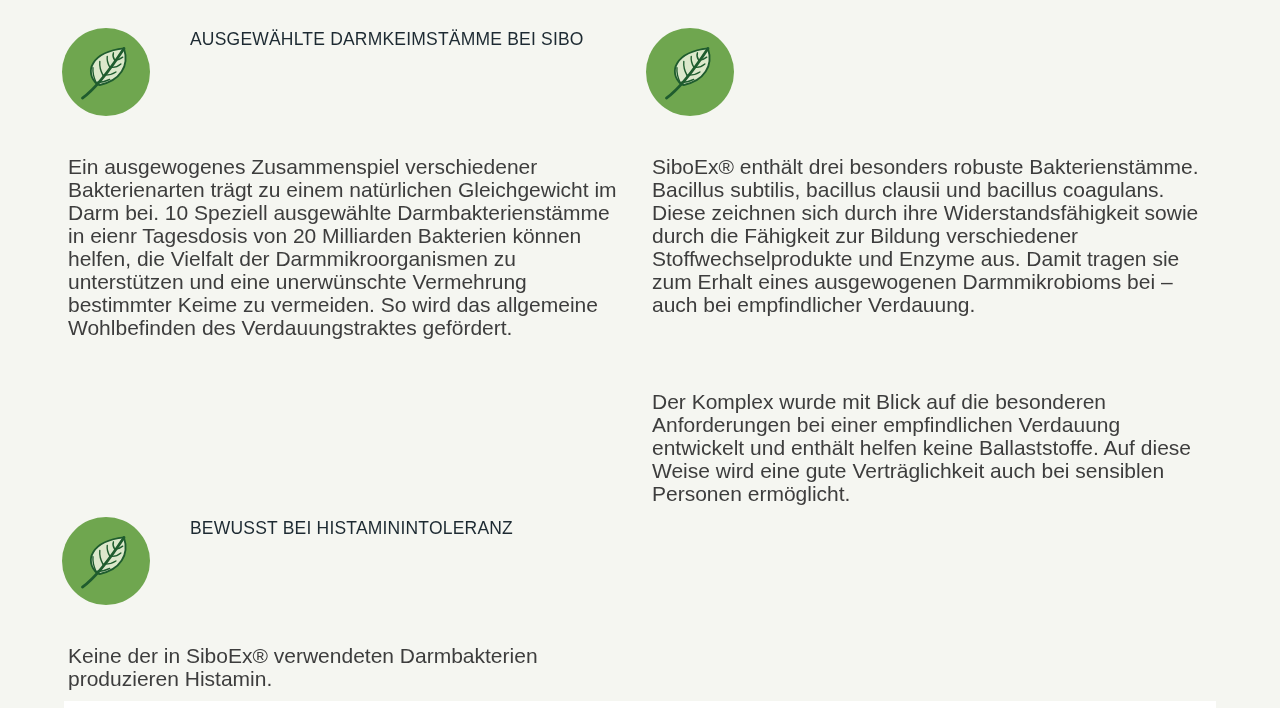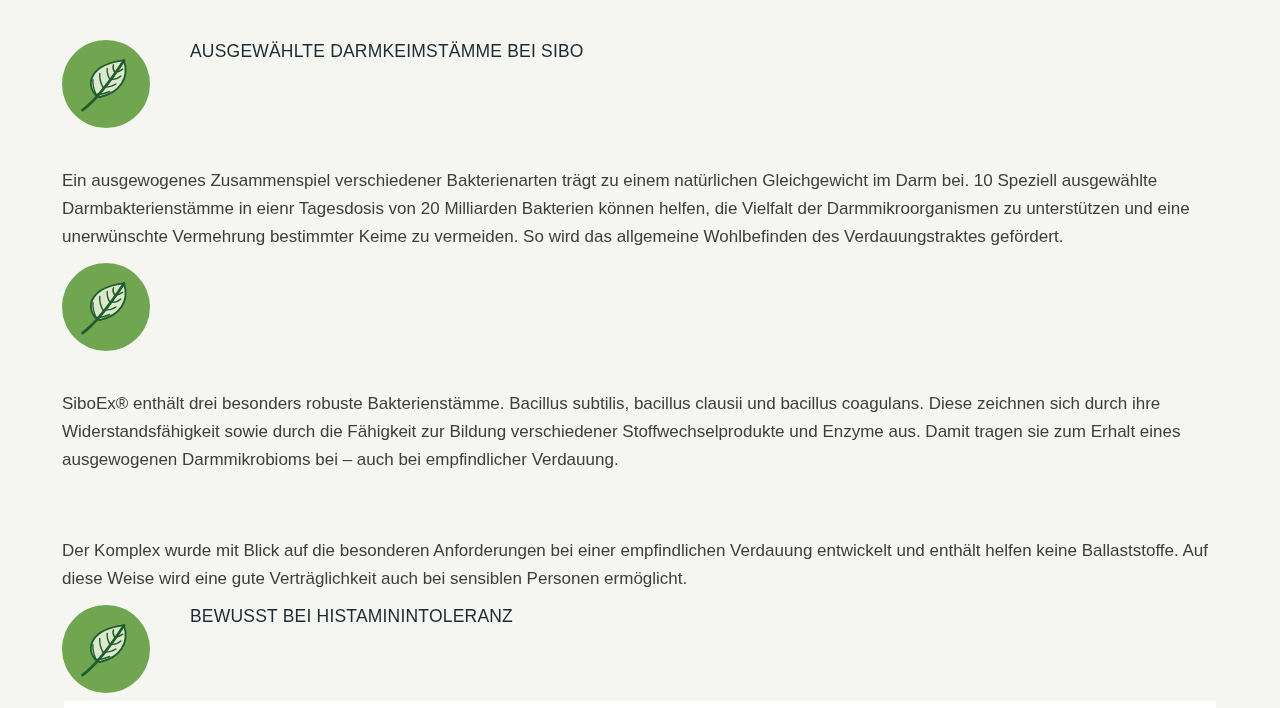--- a/index.html
+++ b/index.html
@@ -13,41 +13,41 @@
   }
   html,body{margin:0;padding:0}
   body{
     width:1280px;height:708px;
     background:var(--page-background);
     font-family:"Liberation Sans",sans-serif;
     overflow:hidden;position:relative;
   }
   .grid{
     width:1156px;margin:0 auto;
-    display:grid;grid-template-columns:repeat(1,1fr);
+    display:grid;grid-template-columns:repeat(2,1fr);
     column-gap:17px;row-gap:57px;
-    padding-top:40px;
+    padding-top:28px;
     gap:12px;
   }
   .feature{min-width:0}
   .feature-head{display:flex;align-items:flex-start;gap:40px;height:88px}
   .icon-circle{
     flex:0 0 88px;width:88px;height:88px;border-radius:50%;
     background:var(--icon-circle);
     display:flex;align-items:center;justify-content:center;
   }
   .icon-circle svg{width:62px;height:62px;display:block}
   .feature-title{
     margin:0;padding-top:1px;
     font-size:17.5px;line-height:21px;font-weight:400;
     letter-spacing:0.2px;color:var(--heading-text);
   }
   .feature-body{
-    margin:39px 0 0;
-    font-size:17px;line-height:28px;
+    margin:39px 6px 0;
+    font-size:21px;line-height:23px;
     color:var(--body-text);
   }
   .feature-body strong{font-weight:400}
   .bottom-strip{
     position:absolute;left:64px;right:64px;bottom:0;height:7px;
     background:var(--bottom-strip);
   }
   .svg-defs{position:absolute;width:0;height:0;overflow:hidden}
 </style>
 </head>
@@ -105,18 +105,19 @@
 
     <article class="feature">
       <div class="feature-head">
         <span class="icon-circle">
           <svg viewBox="0 0 100 100">
               <use href="#leaf-symbol"></use>
             </svg>
         </span>
         <h3 class="feature-title">BEWUSST BEI HISTAMININTOLERANZ</h3>
       </div>
+      <p class="feature-body"><span>Keine der in SiboEx® verwendeten Darmbakterien produzieren Histamin.</span></p>
     </article>
 
   </div>
 
   <div class="bottom-strip"></div>
 </main>
 
 </body></html>

